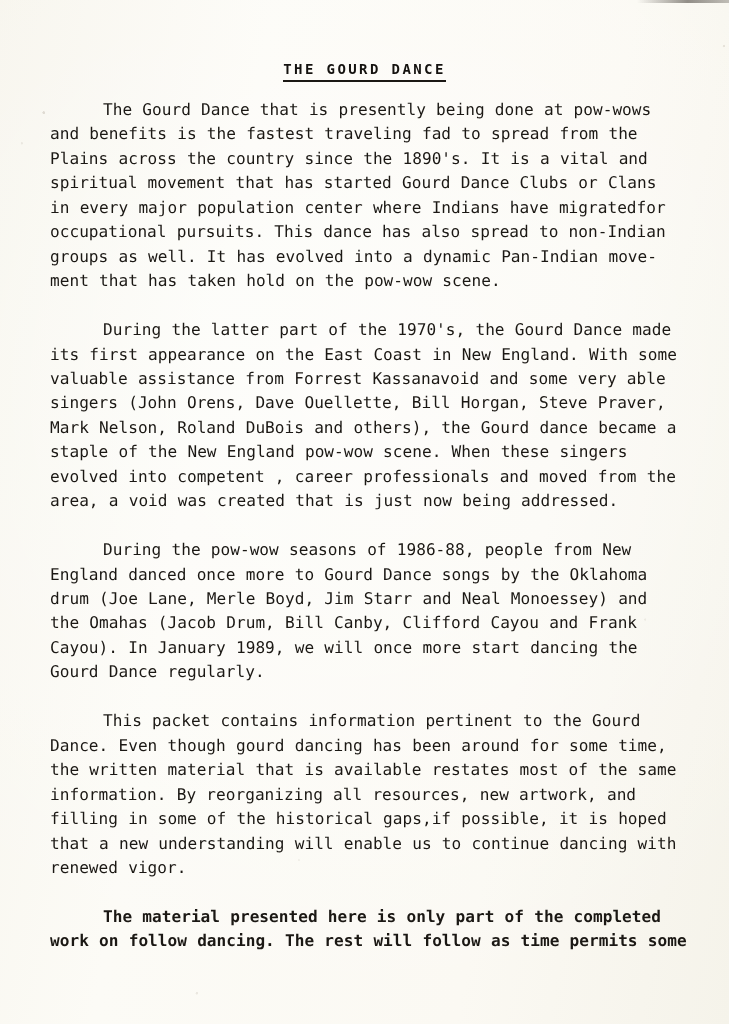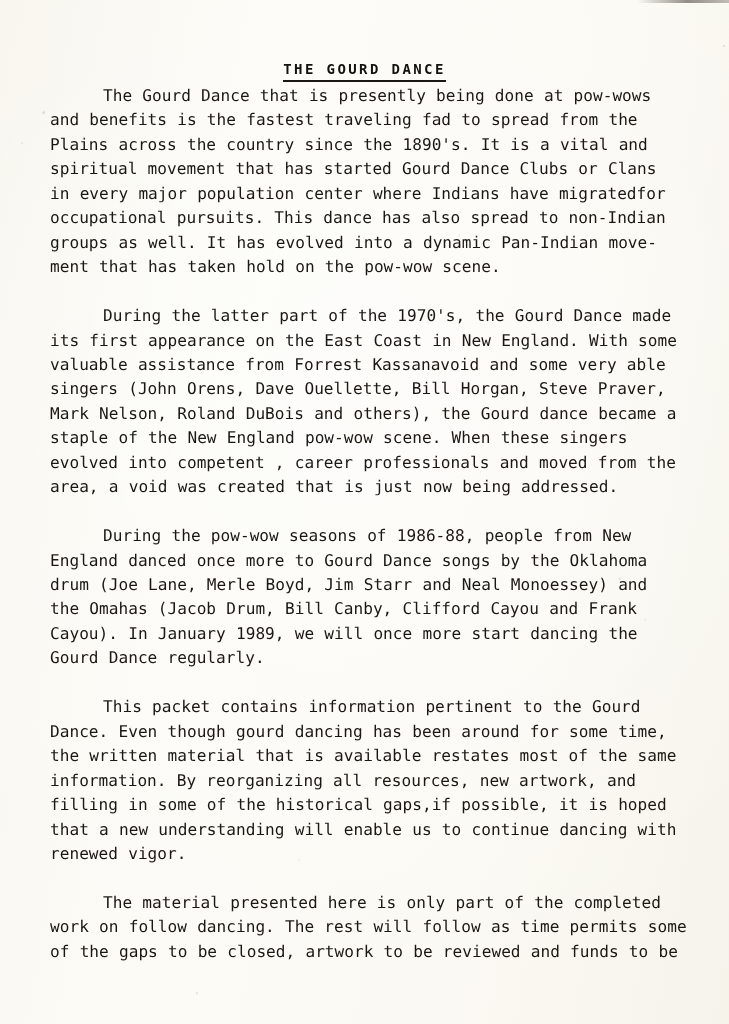--- a/index.html
+++ b/index.html
@@ -75,36 +75,36 @@
     white-space: pre;
   }
   .doc-title .ul {
     border-bottom: 2px solid #1b1814;
     padding-bottom: 3px;
   }
 
   
   .body-text {
     position: absolute;
-    top: 84px;
+    top: 98px;
     left: 50px;
     width: 620px;
     font-size: 16.1px;
     line-height: 24.45px;
     color: #1b1814;
     letter-spacing: 0.02px;
     text-rendering: geometricPrecision;
   }
 
   .para {
     margin: 0 0 24.45px 0;
     white-space: pre-wrap;
     word-spacing: .5px;
   }
-  .para:last-child { margin-bottom: 8px; }
+  .para:last-child { margin-bottom: 8px; font-weight: bold; }
 
   
   .line { display: block; white-space: pre; }
   .line.indent-first { padding-left: 53px; }
 </style>
 </head>
 <body>
 
 <div class="page"></div>
 <div class="speckles"></div>
@@ -112,16 +112,16 @@
 
 <div class="content">
 
   <h1 class="doc-title"><span class="ul">THE GOURD DANCE</span></h1>
 
   <div class="body-text" id="body-text">
       <div class="para"><span class="line indent-first">The Gourd Dance that is presently being done at pow-wows</span><span class="line">and benefits is the fastest traveling fad to spread from the</span><span class="line">Plains across the country since the 1890's. It is a vital and</span><span class="line">spiritual movement that has started Gourd Dance Clubs or Clans</span><span class="line">in every major population center where Indians have migratedfor</span><span class="line">occupational pursuits. This dance has also spread to non-Indian</span><span class="line">groups as well. It has evolved into a dynamic Pan-Indian move-</span><span class="line">ment that has taken hold on the pow-wow scene.</span></div>
       <div class="para"><span class="line indent-first">During the latter part of the 1970's, the Gourd Dance made</span><span class="line">its first appearance on the East Coast in New England. With some</span><span class="line">valuable assistance from Forrest Kassanavoid and some very able</span><span class="line">singers (John Orens, Dave Ouellette, Bill Horgan, Steve Praver,</span><span class="line">Mark Nelson, Roland DuBois and others), the Gourd dance became a</span><span class="line">staple of the New England pow-wow scene. When these singers</span><span class="line">evolved into competent , career professionals and moved from the</span><span class="line">area, a void was created that is just now being addressed.</span></div>
       <div class="para"><span class="line indent-first">During the pow-wow seasons of 1986-88, people from New</span><span class="line">England danced once more to Gourd Dance songs by the Oklahoma</span><span class="line">drum (Joe Lane, Merle Boyd, Jim Starr and Neal Monoessey) and</span><span class="line">the Omahas (Jacob Drum, Bill Canby, Clifford Cayou and Frank</span><span class="line">Cayou). In January 1989, we will once more start dancing the</span><span class="line">Gourd Dance regularly.</span></div>
       <div class="para"><span class="line indent-first">This packet contains information pertinent to the Gourd</span><span class="line">Dance. Even though gourd dancing has been around for some time,</span><span class="line">the written material that is available restates most of the same</span><span class="line">information. By reorganizing all resources, new artwork, and</span><span class="line">filling in some of the historical gaps,if possible, it is hoped</span><span class="line">that a new understanding will enable us to continue dancing with</span><span class="line">renewed vigor.</span></div>
-      <div class="para"><span class="line indent-first">The material presented here is only part of the completed</span><span class="line">work on follow dancing. The rest will follow as time permits some</span><span class="line">of the gaps to be closed, artwork to be reviewed and funds to be</span></div>
+      <div class="para"><span class="line indent-first">The material presented here is only part of the completed</span><span class="line">work on follow dancing. The rest will follow as time permits some</span></div>
     </div>
 
 </div>
 
 </body></html>

